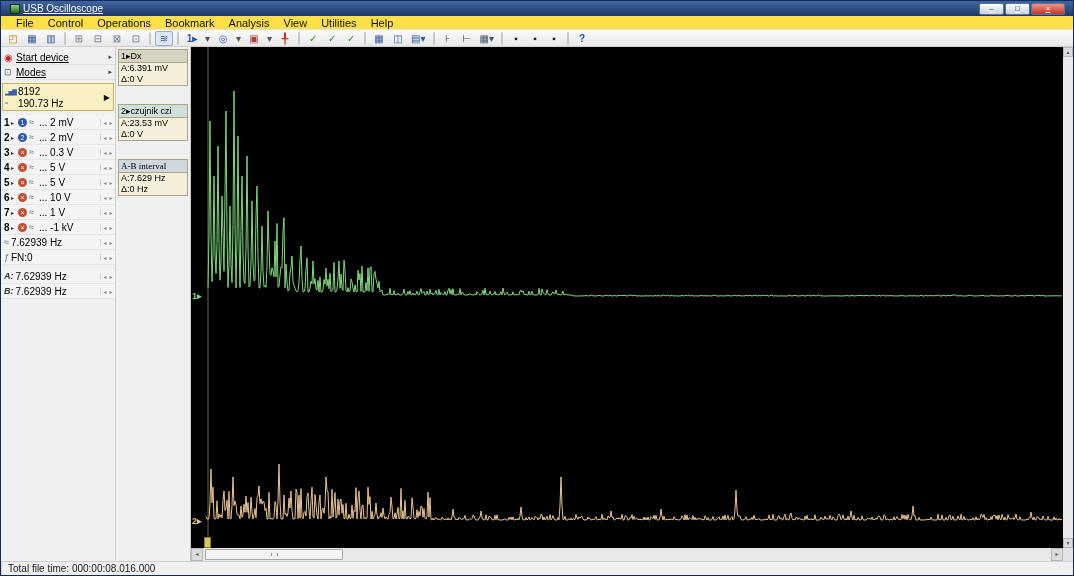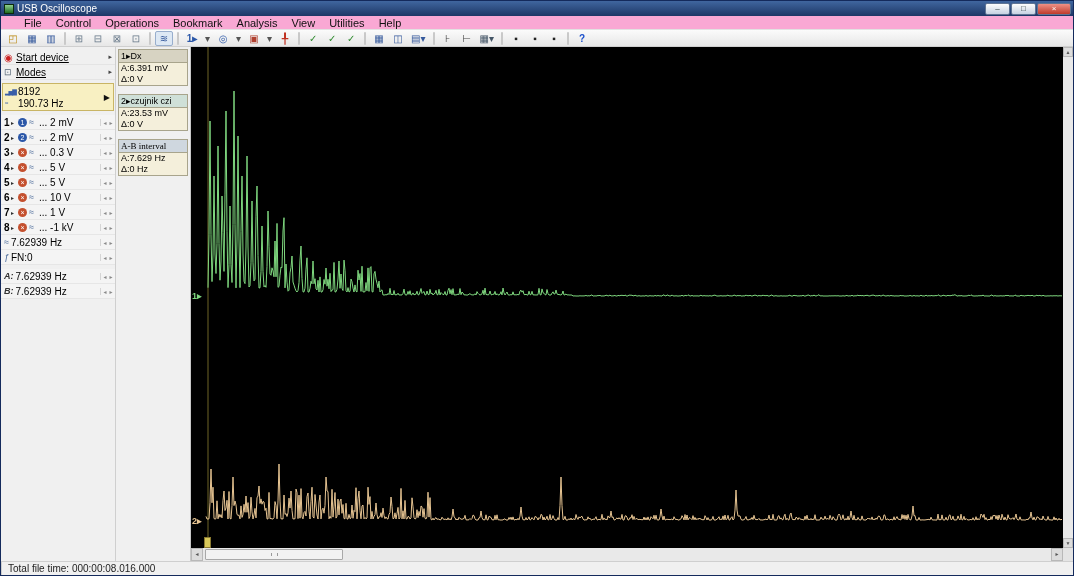--- a/index.html
+++ b/index.html
@@ -1,28 +1,28 @@
 <!DOCTYPE html>
 <html><head>
 <meta charset="utf-8">
 <style>
   *{margin:0;padding:0;box-sizing:border-box;font-family:"Liberation Sans",sans-serif;}
   html,body{background:#6b6b6b;}
   .app{position:relative;width:1074px;height:576px;background:#f0f0f0;border:1px solid #142a5c;overflow:hidden;}
 
   
-  .titlebar{height:15px;background:linear-gradient(#40669f,#1d3766);display:flex;align-items:center;padding:0 2px;color:#fff;font-size:10px;}
+  .titlebar{height:15px;background:linear-gradient(#40669f,#1d3766);display:flex;align-items:center;padding:0 8px;color:#fff;font-size:10px;text-decoration:underline;}
   .app-icon{width:10px;height:10px;margin:0 3px 0 1px;background:linear-gradient(#8fd08f,#1e6b1e);border:1px solid #0c2a0c;}
   .title{white-space:nowrap;}
   .tb-spacer{flex:1;}
   .winbtn{width:25px;height:12px;margin-left:1px;background:linear-gradient(#fdfdfd,#c6d2e2);border:1px solid #5f7494;border-radius:2px;font-size:8px;line-height:10px;text-align:center;color:#233;}
   .winbtn.close{width:34px;background:linear-gradient(#ef9186,#bf3b2c);color:#fff;}
 
   
-  .menubar{height:14px;background:#f9a8d4;display:flex;align-items:center;font-size:11px;padding-left:16px;border-bottom:1px solid #e2e2e2;}
+  .menubar{height:14px;background:#fde047;display:flex;align-items:center;font-size:11px;padding-left:8px;border-bottom:1px solid #e2e2e2;}
   .menu-item{padding:0 7px;color:#111;}
   .toolbar{height:17px;background:linear-gradient(#fbfbfb,#e7e7e7);display:flex;align-items:center;padding:0 3px;border-bottom:1px solid #cfcfcf;gap:1px;}
   .tool-btn{min-width:18px;height:15px;padding:0 2px;font-size:10px;line-height:14px;text-align:center;border:1px solid transparent;border-radius:2px;white-space:nowrap;}
 
   
   .main{position:absolute;top:46px;left:0;right:0;bottom:14px;display:flex;}
 
   
   .left-panel{width:115px;background:#f0f0f0;border-right:1px solid #cfcfcf;font-size:10px;padding-top:3px;}
   .lp-row{height:15px;display:flex;align-items:center;padding:0 3px;border-bottom:1px solid #e4e4e4;}
@@ -40,21 +40,21 @@
   .ch-caret{font-size:6px;color:#333;width:5px;}
   .ch-dot{width:9px;height:9px;border-radius:50%;color:#fff;font-size:7px;line-height:9px;text-align:center;margin:0 2px;}
   .ch-wave{color:#4a6a9a;width:10px;font-size:9px;}
   .ch-val{flex:1;white-space:nowrap;overflow:hidden;}
   .spin{display:flex;border-left:1px solid #d5d5d5;padding-left:1px;}
   .spin-b{font-size:6px;color:#8a8a8a;width:6px;text-align:center;}
   .fr-prefix{margin-right:2px;font-size:9px;color:#333;}
 
   
   .measure-strip{width:75px;background:#f0f0f0;border-right:1px solid #c8c8c8;padding:2px 2px;font-size:9px;}
-  .m-group{border:1px solid #a8a48c;background:#f4efdb;margin-bottom:8px;}
+  .m-group{border:1px solid #a8a48c;background:#f4efdb;margin-bottom:18px;}
   .m-header{border-bottom:1px solid #a8a48c;padding:1px 2px;white-space:nowrap;overflow:hidden;}
   .m-line{padding:0 2px;line-height:11px;white-space:nowrap;}
 
   
   .plot-wrap{flex:1;position:relative;}
   .plot{position:absolute;left:0;top:0;right:10px;bottom:13px;background:#000;overflow:hidden;}
   .ch-label{position:absolute;left:1px;font-size:9px;font-weight:bold;line-height:10px;}
   .cursor-flag{position:absolute;bottom:0;width:7px;height:11px;border:1px solid #8a7a30;}
   .vscroll{position:absolute;top:0;right:0;bottom:13px;width:10px;background:#e9e9e9;display:flex;flex-direction:column;}
   .sbtn{font-size:5px;color:#555;text-align:center;background:#dcdcdc;border:1px solid #b8b8b8;}

